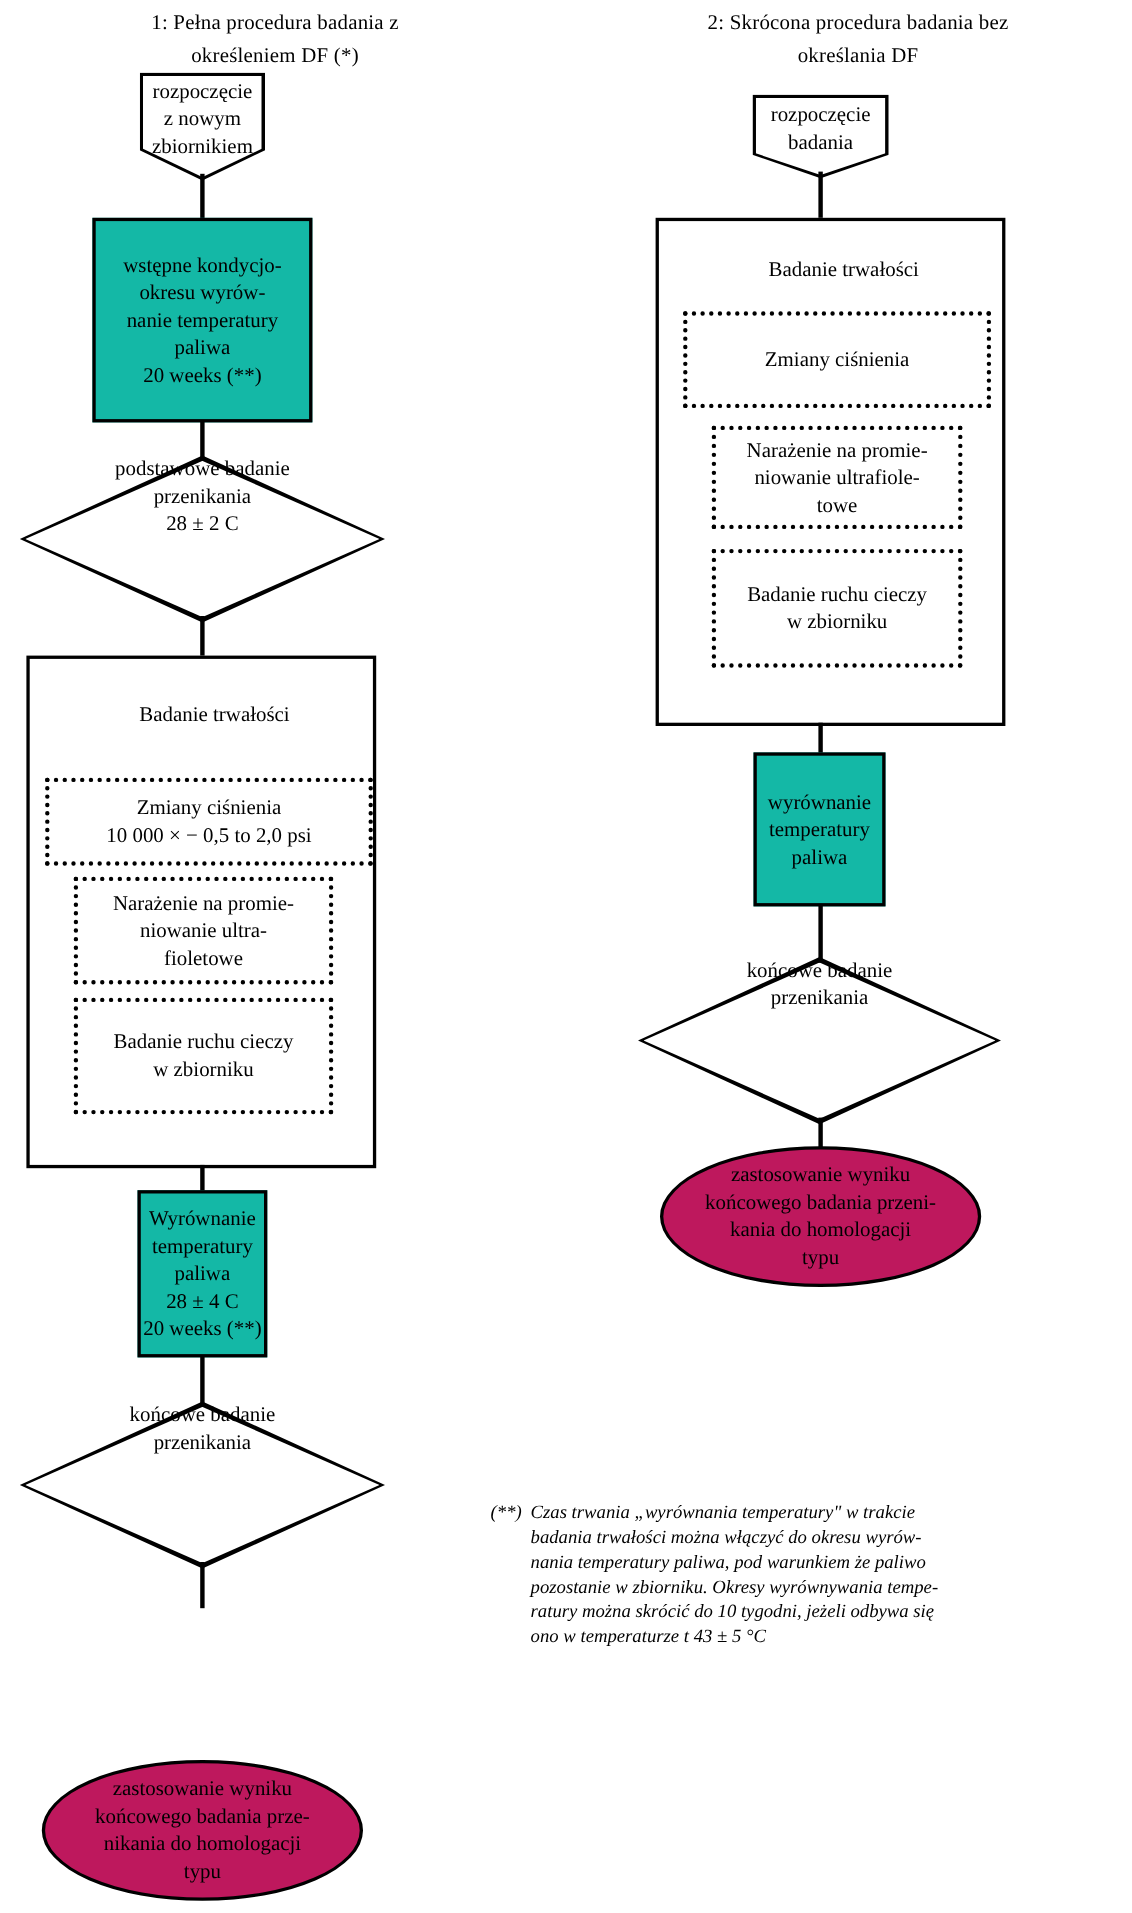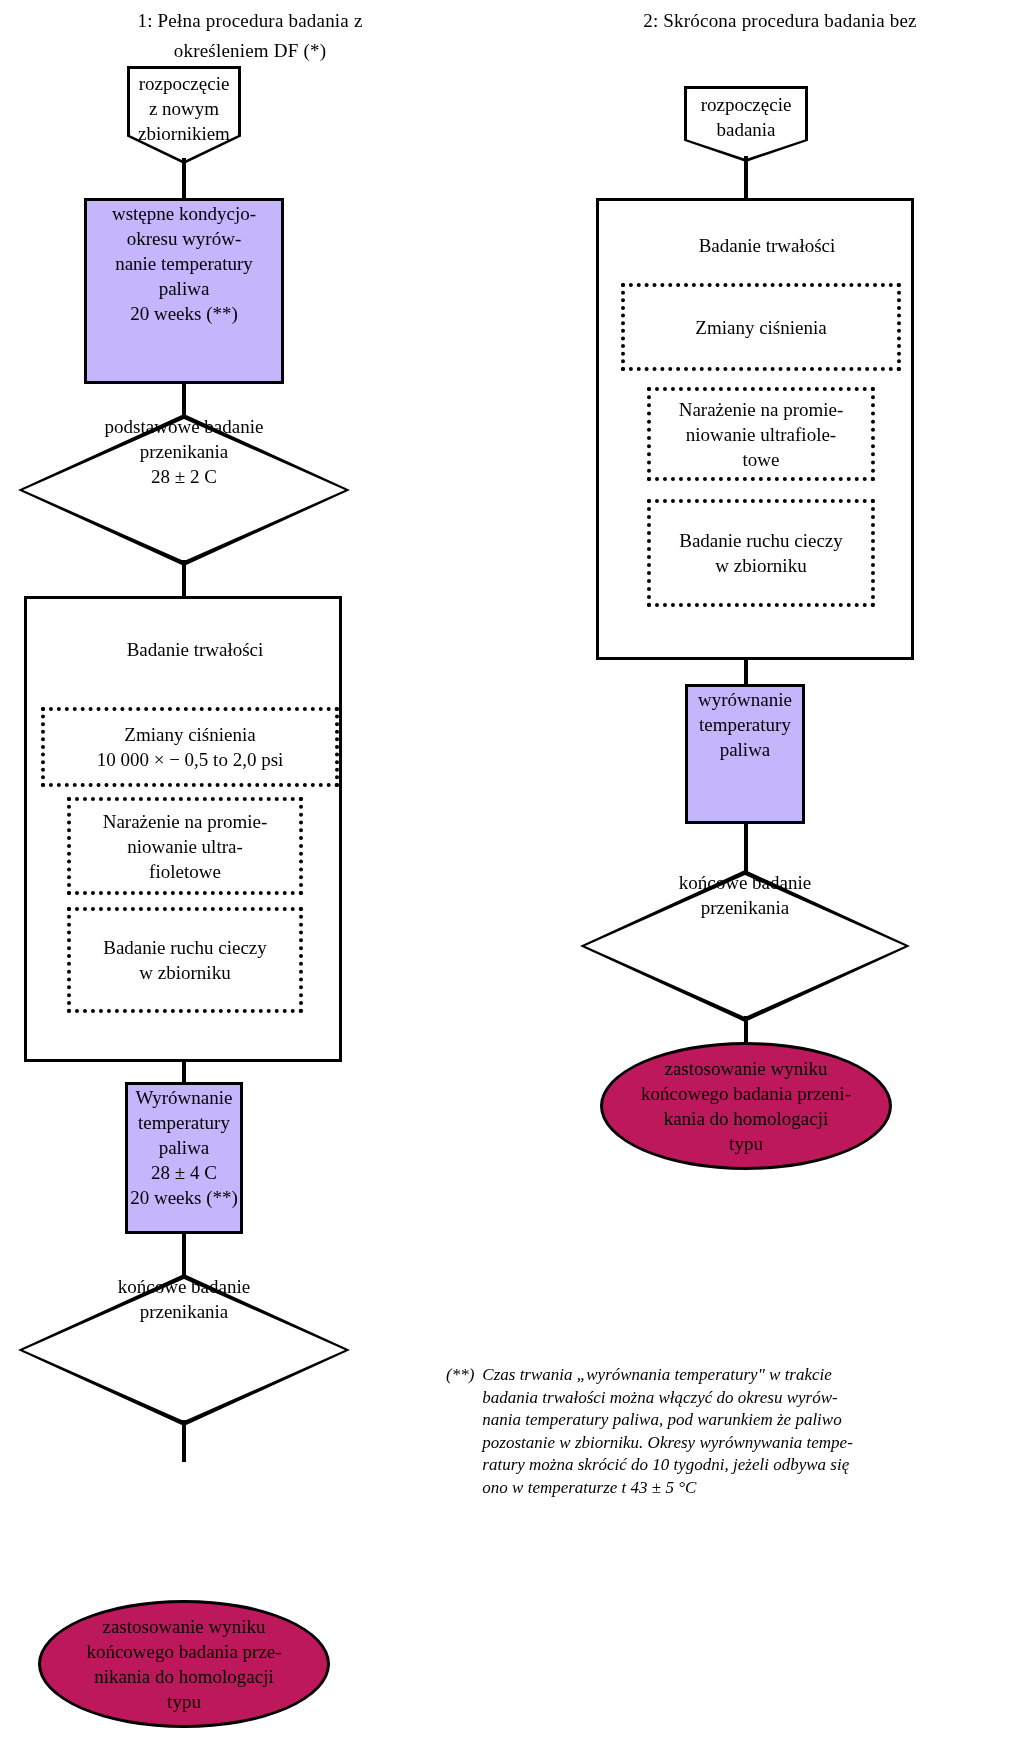--- a/index.html
+++ b/index.html
@@ -61,22 +61,23 @@
     position: absolute;
     left: 3px; right: 3px; top: 3px; bottom: 3px;
     background: #fff;
     -webkit-clip-path: polygon(0 0, 100% 0, 100% 72%, 50% 100%, 0 72%);
     clip-path: polygon(0 0, 100% 0, 100% 72%, 50% 100%, 0 72%);
   }
 
   
   .rect-box {
     border: 3px solid #000;
-    background: #c4b5fd;
-    display: flex;
+    background: #14b8a6;
+    display: flex;
+    align-items: center;
     justify-content: center;
     text-align: center;
     font-size: 19px;
     line-height: 25px;
   }
 
   
   .diamond-wrap {
     display: flex;
     align-items: flex-start;
@@ -249,20 +250,21 @@
   <div>
     <div>zastosowanie wyniku</div>
     <div>końcowego badania prze-</div>
     <div>nikania do homologacji</div>
     <div>typu</div>
   </div>
 </div>
 
 <div class="abs col-title" style="left:560px; top:6px; width:440px;">
   <div>2: Skrócona procedura badania bez</div>
+  <div>określania DF</div>
 </div>
 
 <div class="abs start-shape" style="left:684px; top:86px; width:124px; height:76px;">
   <div class="inner">
     <div>rozpoczęcie</div>
     <div>badania</div>
   </div>
 </div>
 
 <div class="abs vline" style="left:744px; top:156px; height:44px;"></div>

